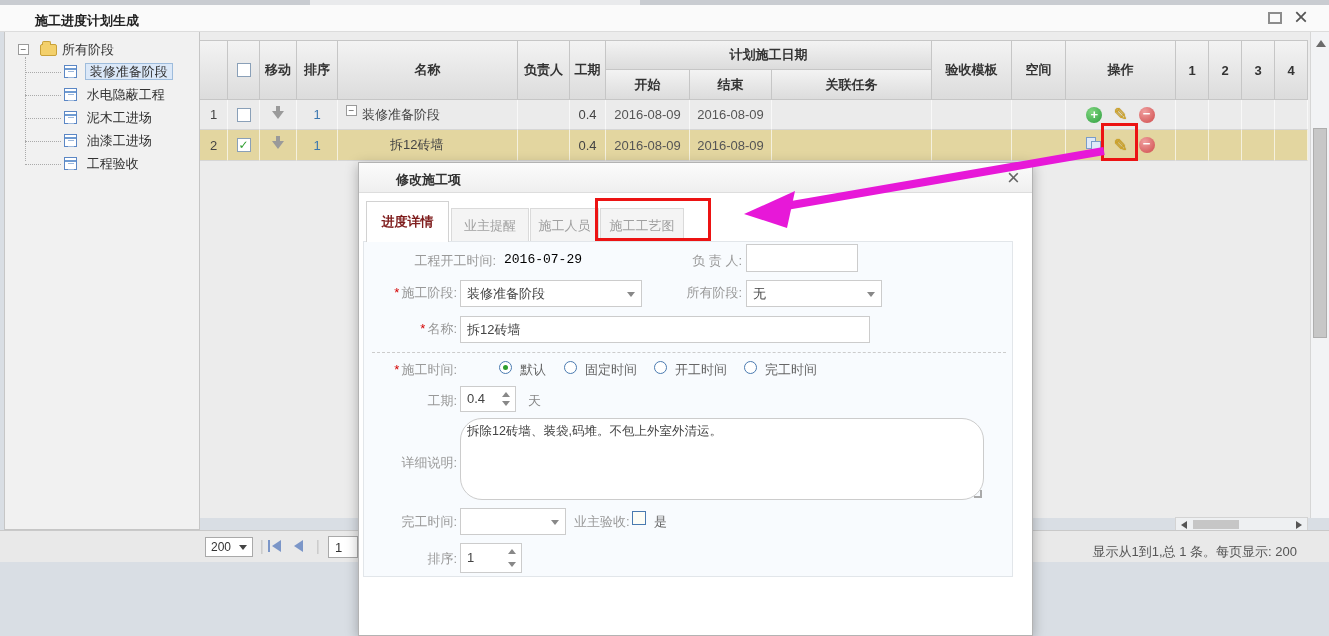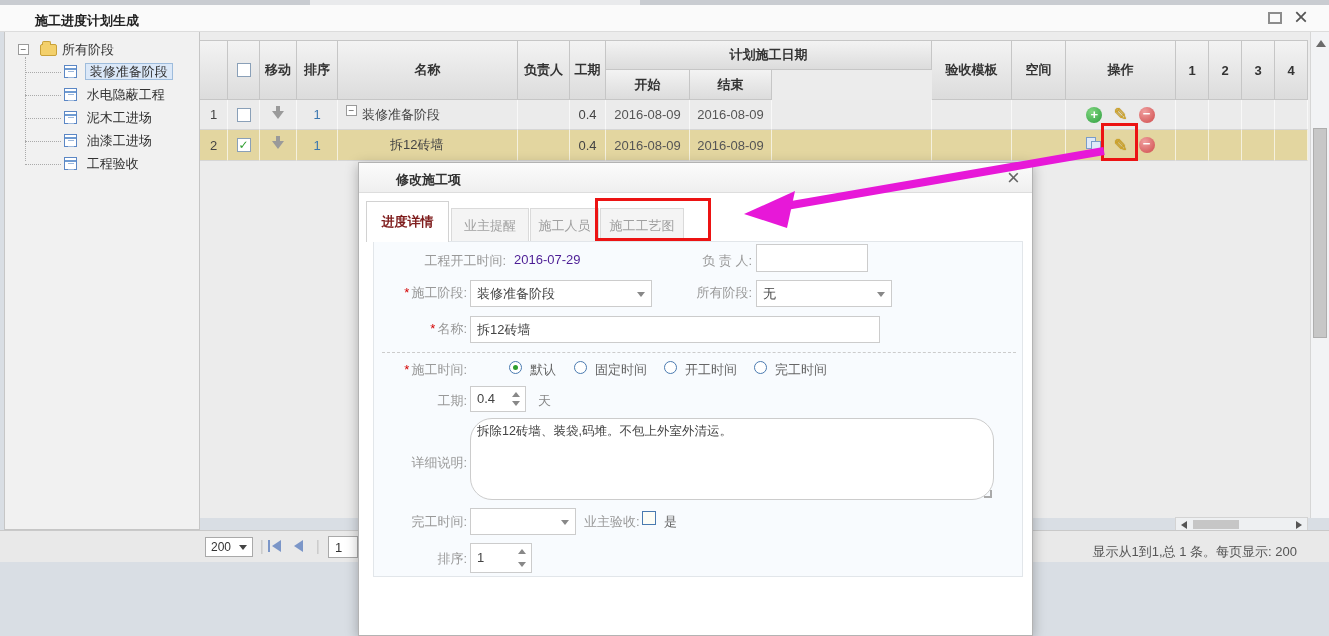--- a/index.html
+++ b/index.html
@@ -77,25 +77,25 @@
   .pg-info { top:543px; right:32px; font-size:13px; color:#555; }
 
   
   .dialog { left:358px; top:162px; width:675px; height:474px; background:#fff; border:1px solid #b3b3b3; box-shadow:0 3px 12px rgba(0,0,0,.28); z-index:20; }
   .dlg-head { position:absolute; left:0; top:0; width:673px; height:30px; background:linear-gradient(#fcfcfc,#efefef); border-bottom:1px solid #ddd; }
   .dlg-title { position:absolute; left:37px; top:8px; font-weight:bold; font-size:13px; color:#333; }
   .dlg-close { position:absolute; left:648px; top:2px; font-size:22px; color:#666; }
   .tab { position:absolute; display:flex; align-items:center; justify-content:center; font-size:13px; }
   .tab-active { left:7px; top:38px; width:83px; height:41px; background:#fff; border:1px solid #d2d2d2; border-bottom:none; font-weight:bold; color:#7f1d1d; z-index:2; }
   .tab-idle { top:45px; height:34px; background:#f4f4f4; border:1px solid #dadada; border-bottom:none; color:#a0a0a0; }
-  .dlg-panel { position:absolute; left:14px; top:78px; width:650px; height:336px; background:#f8fbfe; border:1px solid #e2e6ea;padding-left:20px; }
+  .dlg-panel { position:absolute; left:4px; top:78px; width:650px; height:336px; background:#f8fbfe; border:1px solid #e2e6ea;padding-left:20px; }
 
   .lbl { position:absolute; color:#999; font-size:13px; text-align:right; white-space:nowrap; }
   .req { color:#d40000; margin-right:2px; }
-  .val { position:absolute; color:#4c1d95; font-size:13px; white-space:nowrap; }
+  .val { position:absolute; color:#000000; font-size:13px; white-space:nowrap;font-family:Liberation Mono, monospace; }
   .inputbox { position:absolute; background:#fff; border:1px solid #ccc; font-size:13px; color:#444; display:flex; align-items:center; padding-left:6px; }
   .selbox { position:absolute; background:#fff; border:1px solid #ccc; font-size:13px; color:#444; display:flex; align-items:center; padding:0 18px 0 6px; }
   .sel-arrow { position:absolute; right:6px; top:11px; width:0; height:0; border-left:4px solid transparent; border-right:4px solid transparent; border-top:5px solid #888; }
   .dashline { position:absolute; border-top:1px dashed #ccc; }
   .radio { position:absolute; width:13px; height:13px; border:1px solid #4a7ab0; border-radius:50%; background:#fff; }
   .radio-dot { position:absolute; left:3px; top:3px; width:5px; height:5px; border-radius:50%; background:#2e9e2e; }
   .rlabel { position:absolute; color:#666; font-size:13px; white-space:nowrap; }
   .spinbox { position:absolute; background:#fff; border:1px solid #ccc; font-size:13px; color:#444; }
   .spin-val { position:absolute; left:6px; top:4px; }
   .spin-up { position:absolute; right:5px; top:5px; width:0; height:0; border-left:4px solid transparent; border-right:4px solid transparent; border-bottom:5px solid #888; }
@@ -162,20 +162,21 @@
     <span class="cbx"></span>
   </div>
   <div class="hcell" style="left:260px;top:40px;width:37px;height:60px;">移动</div>
   <div class="hcell" style="left:297px;top:40px;width:41px;height:60px;">排序</div>
   <div class="hcell" style="left:338px;top:40px;width:180px;height:60px;">名称</div>
   <div class="hcell" style="left:518px;top:40px;width:52px;height:60px;">负责人</div>
   <div class="hcell" style="left:570px;top:40px;width:36px;height:60px;">工期</div>
   <div class="hcell" style="left:606px;top:40px;width:326px;height:30px;">计划施工日期</div>
   <div class="hcell" style="left:606px;top:70px;width:84px;height:30px;border-top:none;">开始</div>
   <div class="hcell" style="left:690px;top:70px;width:82px;height:30px;border-top:none;">结束</div>
+  <div class="hcell" style="left:772px;top:70px;width:160px;height:30px;border-top:none;">关联任务</div>
   <div class="hcell" style="left:932px;top:40px;width:80px;height:60px;">验收模板</div>
   <div class="hcell" style="left:1012px;top:40px;width:54px;height:60px;">空间</div>
   <div class="hcell" style="left:1066px;top:40px;width:110px;height:60px;">操作</div>
   <div class="hcell" style="left:1176px;top:40px;width:33px;height:60px;">1</div>
   <div class="hcell" style="left:1209px;top:40px;width:33px;height:60px;">2</div>
   <div class="hcell" style="left:1242px;top:40px;width:33px;height:60px;">3</div>
   <div class="hcell" style="left:1275px;top:40px;width:33px;height:60px;border-right:1px solid #c6c6c6;">4</div>
 
   <div>
     <div class="cell row1bg" style="left:200px;top:100px;width:28px;height:30px;">1</div>

